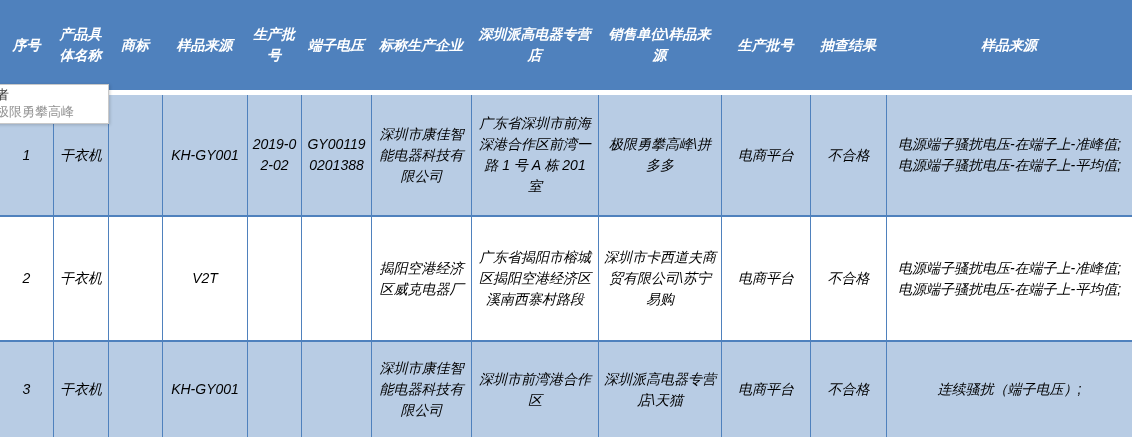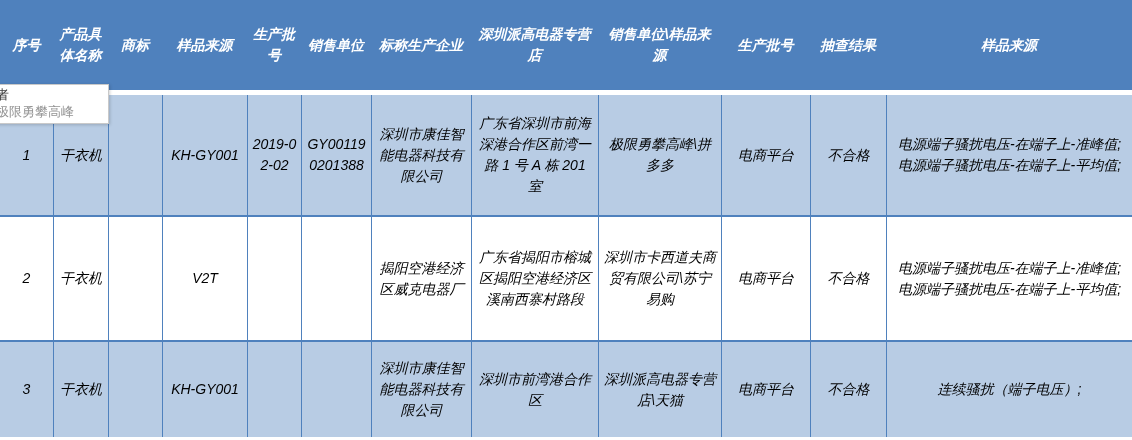--- a/index.html
+++ b/index.html
@@ -103,21 +103,21 @@
       <col class="c11">
       <col class="c12">
   </colgroup>
   <thead>
     <tr>
         <th>序号</th>
         <th>产品具体名称</th>
         <th>商标</th>
         <th>样品来源</th>
         <th>生产批号</th>
-        <th>销售单位</th>
+        <th>端子电压</th>
         <th>标称生产企业</th>
         <th>深圳派高电器专营店</th>
         <th>销售单位\样品来源</th>
         <th>生产批号</th>
         <th>抽查结果</th>
         <th>样品来源</th>
       </tr>
   </thead>
   <tbody>
       <tr class="odd">

